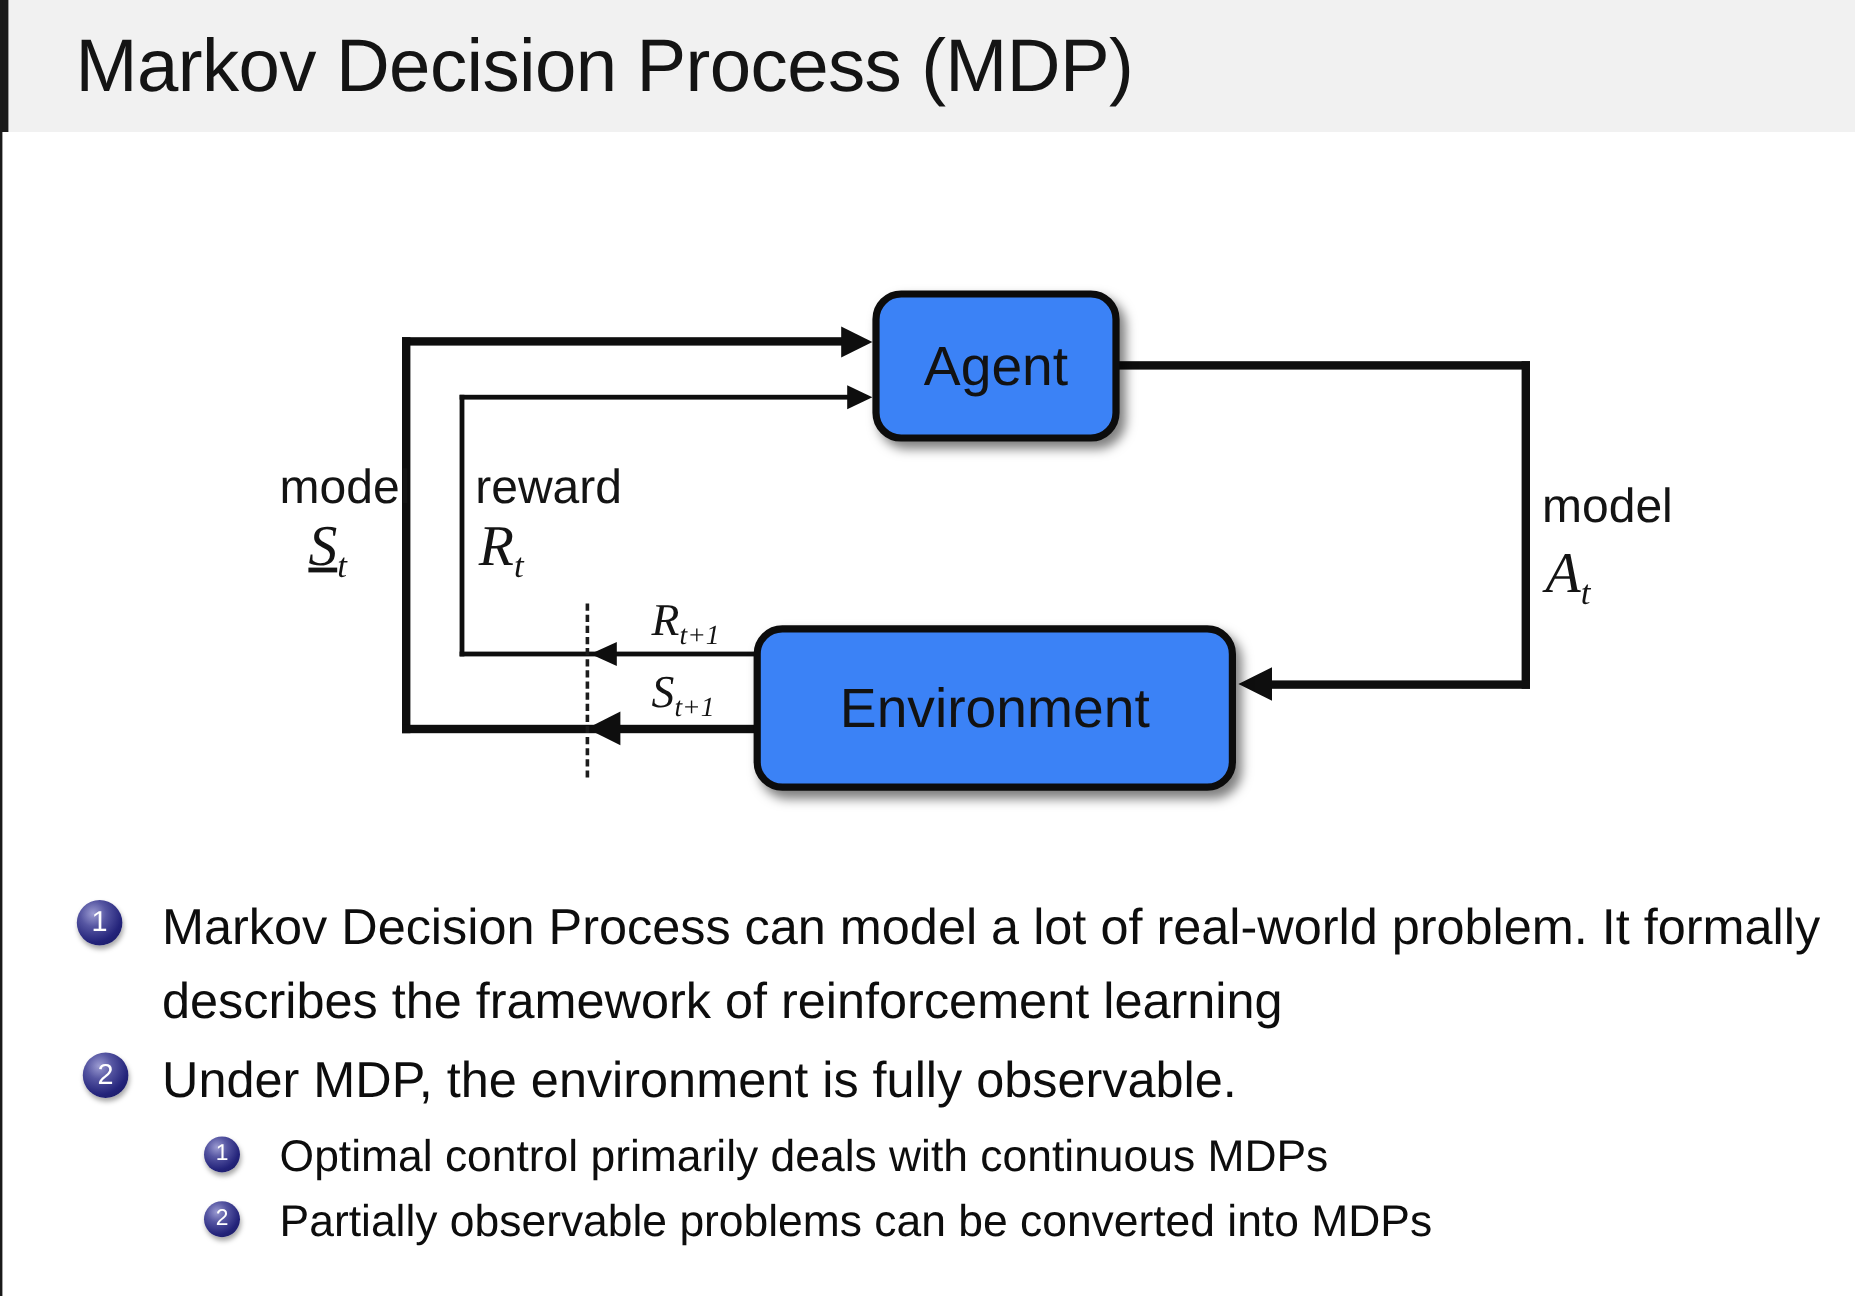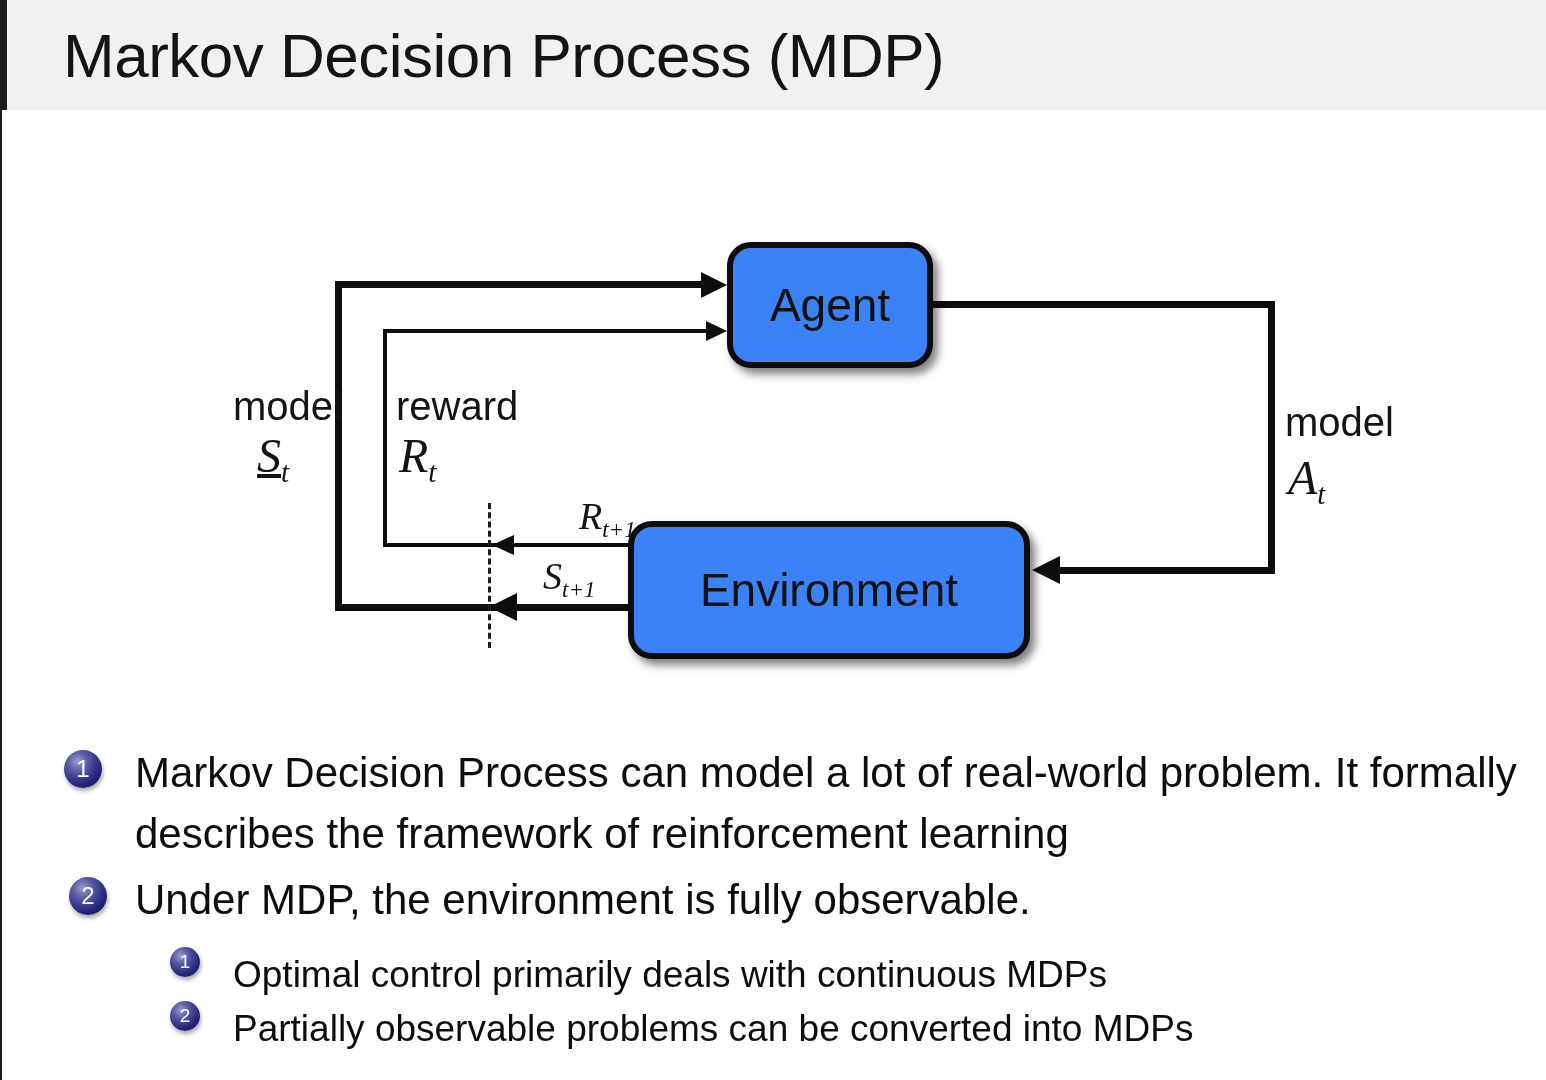--- a/index.html
+++ b/index.html
@@ -78,21 +78,21 @@
     box-shadow:1px 3px 4px rgba(0,0,0,0.35);
     display:flex;align-items:center;justify-content:center;
     color:#ffffff;
   }
   .ball-lg{width:38px;height:38px;font-size:24px;}
   .ball-sm{width:30px;height:30px;font-size:19px;}
   .btext{
     position:absolute;color:#0d0d0d;
     font-size:42px;line-height:61px;
   }
-  .btext-sub{font-size:37px;line-height:52px;margin-top:11px;}
+  .btext-sub{font-size:37px;line-height:52px;}
 </style>
 </head>
 <body>
 
 <div id="slide">
 
   <div class="header" style="background:#f1f1f1;">
     <div class="header-title">Markov Decision Process (MDP)</div>
   </div>
   <div class="edge-left-thick"></div>
@@ -129,21 +129,21 @@
     <div class="dlabel" style="left:233px;top:384px;">model</div>
     <div class="dlabel math" style="left:257px;top:428px;text-decoration:underline;">
       <span class="base">S</span><span class="sub">t</span>
     </div>
 
     <div class="dlabel" style="left:396px;top:384px;">reward</div>
     <div class="dlabel math" style="left:399px;top:428px;">
       <span class="base">R</span><span class="sub">t</span>
     </div>
 
-    <div class="dlabel math math-sm" style="left:543px;top:492px;margin-left:36px;">
+    <div class="dlabel math math-sm" style="left:543px;top:492px;">
       <span class="base">R</span><span class="sub">t+1</span>
     </div>
     <div class="dlabel math math-sm" style="left:543px;top:552px;">
       <span class="base">S</span><span class="sub">t+1</span>
     </div>
 
     <div class="dlabel" style="left:1285px;top:400px;">model</div>
     <div class="dlabel math" style="left:1288px;top:450px;">
       <span class="base">A</span><span class="sub">t</span>
     </div>

